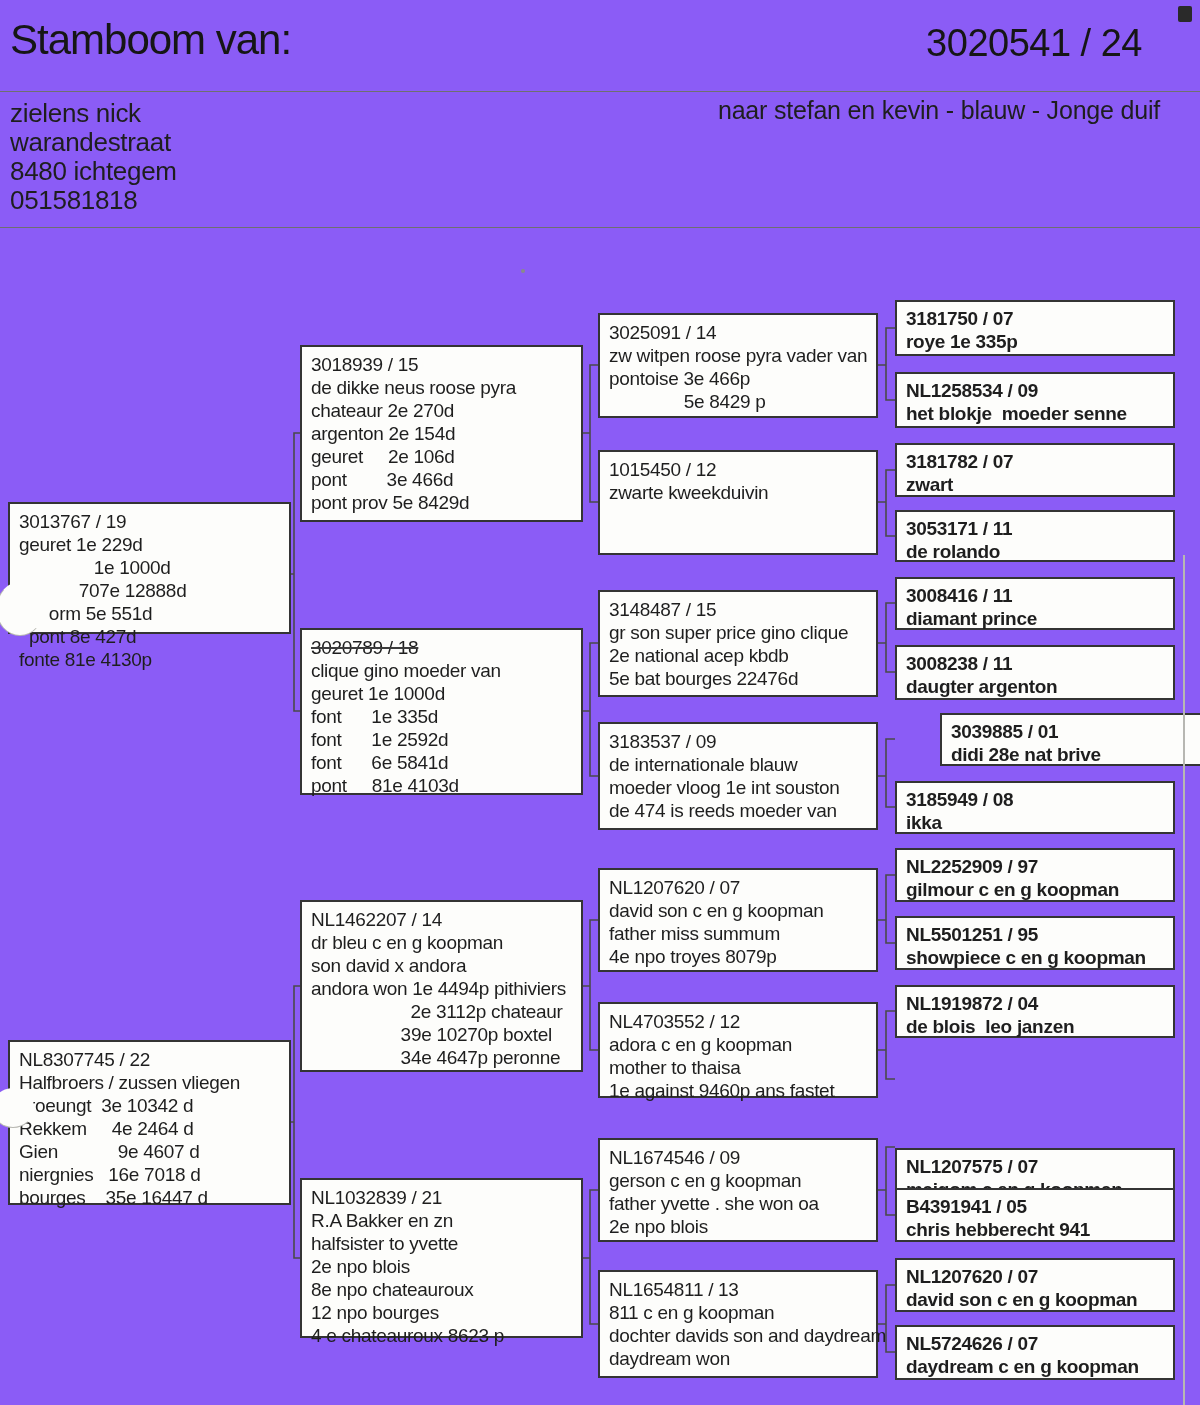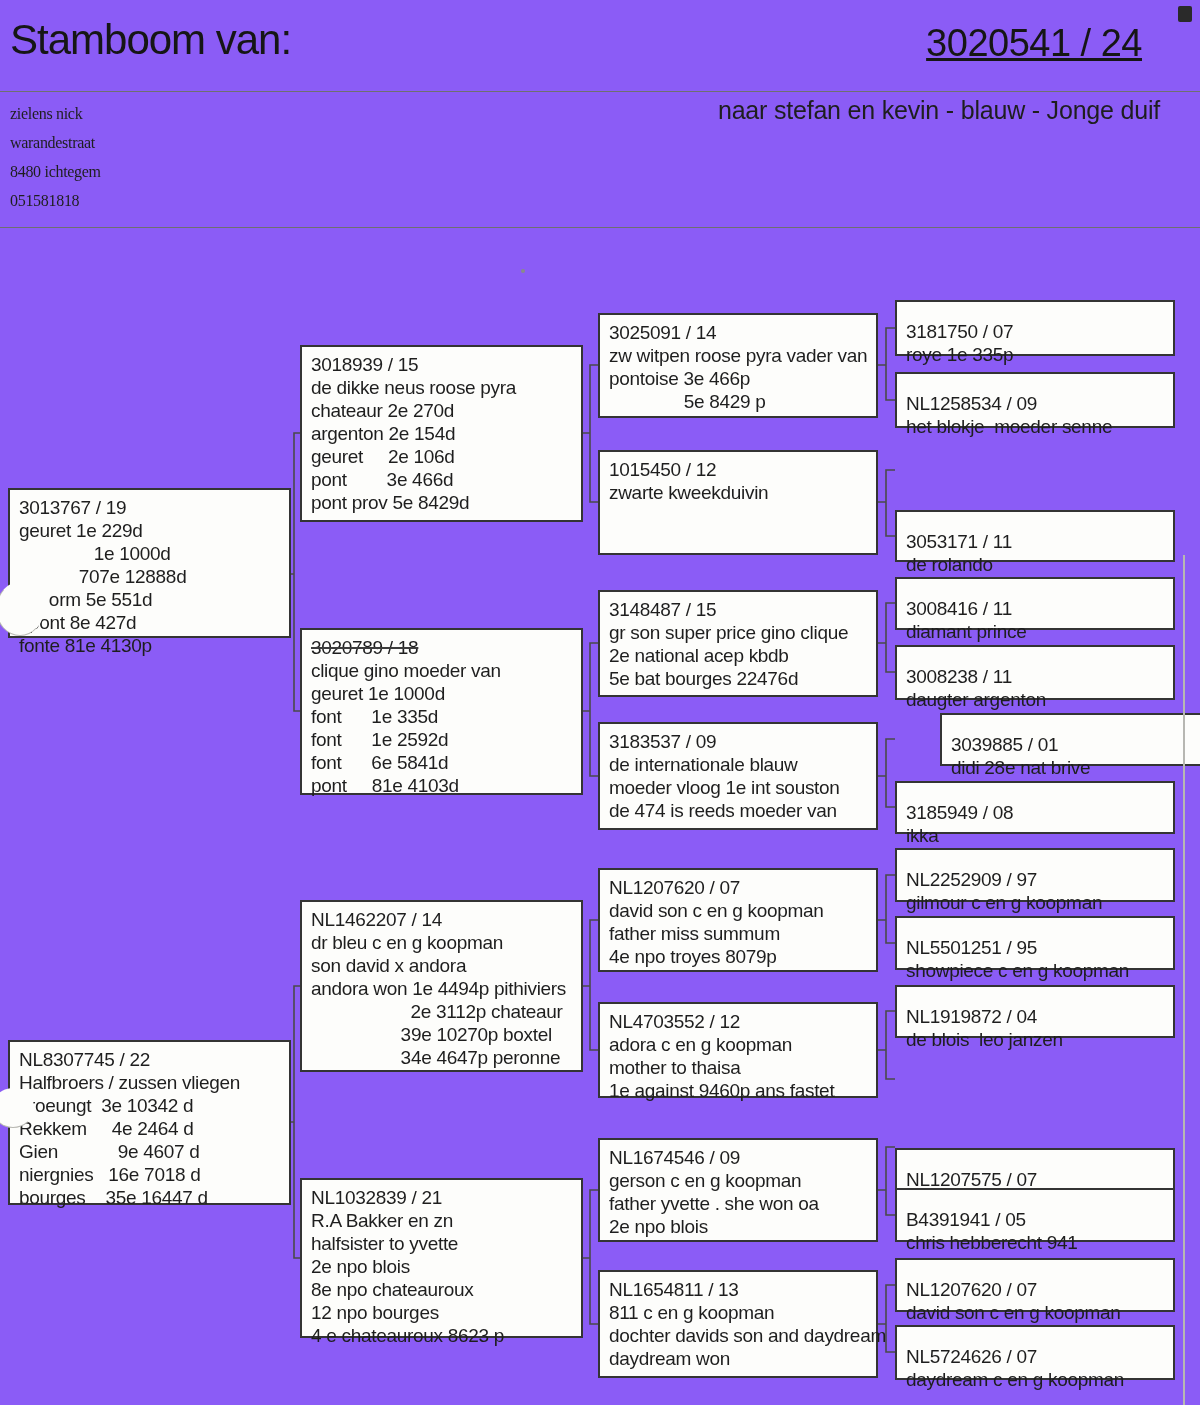--- a/index.html
+++ b/index.html
@@ -8,36 +8,36 @@
     background:#8b5cf6;color:#1e1e1e;
     font-family:"Liberation Sans","DejaVu Sans",sans-serif;
     overflow:hidden;
   }
   .title{
     position:absolute;left:10px;top:16px;
     font-size:42px;letter-spacing:-1px;color:#161616;
   }
   .pedigree-no{
     position:absolute;right:58px;top:22px;
-    font-size:38px;letter-spacing:-0.5px;color:#161616;text-decoration:underline;
+    font-size:38px;letter-spacing:-0.5px;color:#161616;
   }
   .hr{position:absolute;left:0;width:1200px;height:0;border-top:1.5px solid #6f6f6f;}
   .hr1{top:91px;}
   .hr2{top:227px;}
-  .owner{position:absolute;left:10px;top:99px;font-size:16px;line-height:29px;letter-spacing:-0.3px;font-family:Liberation Serif, serif;}
+  .owner{position:absolute;left:10px;top:99px;font-size:26px;line-height:29px;letter-spacing:-0.3px;}
   .subtitle{position:absolute;right:40px;top:96px;font-size:25px;letter-spacing:-0.2px;}
   .connectors{position:absolute;left:0;top:0;}
   .box{
     position:absolute;background:#fdfdfb;border:2px solid #343434;
     box-sizing:border-box;padding:6px 4px 4px 9px;
     font-size:19px;line-height:23px;letter-spacing:-0.3px;
   }
   .box .ring{white-space:pre;}
   .box .details{white-space:pre;}
-  .g4{padding-top:18px;}
+  .g4{padding-top:5px;font-weight:bold;}
   .struck{text-decoration:line-through;text-decoration-thickness:1.5px;text-decoration-color:#3c3c3c;}
   .blob{
     position:absolute;background:#fdfdfb;border-radius:50%;
     border:1.5px solid #b9b9b3;border-top-color:transparent;border-right-color:transparent;
   }
   .blob1{left:-4px;top:582px;width:46px;height:52px;}
   .blob2{left:-8px;top:1088px;width:40px;height:38px;}
   .edge-mark{position:absolute;right:8px;top:6px;width:14px;height:16px;background:#2a2a2a;border-radius:2px;}
   .edge-line{position:absolute;right:15px;top:555px;width:2px;height:850px;background:#b7b7b2;}
   .speck{position:absolute;left:521px;top:269px;width:4px;height:4px;background:#8a8a8a;border-radius:50%;}
@@ -71,21 +71,21 @@
       M895 328 H886 V400 H895 M878 365 H886
       M895 470 H886 V536 H895 M878 502 H886
       M895 603 H886 V672 H895 M878 643 H886
       M895 739 H886 V807 H895 M878 776 H886
       M895 875 H886 V943 H895 M878 920 H886
       M895 1011 H886 V1079 H895 M878 1050 H886
       M895 1147 H886 V1215 H895 M878 1190 H886
       M895 1285 H886 V1352 H895 M878 1324 H886"></path>
   </svg>
 
-  <div class="box g1" style="left:8px;top:488px;width:283px;height:150px">
+  <div class="box g1" style="left:8px;top:502px;width:283px;height:132px">
     <div class="ring">3013767 / 19</div>
     <div class="details">geuret 1e 229d
                1e 1000d
             707e 12888d
       orm 5e 551d
   pont 8e 427d
 fonte 81e 4130p</div>
   </div>
   <div class="box g1" style="left:8px;top:1040px;width:283px;height:165px">
     <div class="ring">NL8307745 / 22</div>
@@ -182,20 +182,24 @@
   </div>
 
   <div class="box g4" style="left:895px;top:300px;width:280px;height:56px">
     <div class="ring">3181750 / 07</div>
     <div class="details">roye 1e 335p</div>
   </div>
   <div class="box g4" style="left:895px;top:372px;width:280px;height:56px">
     <div class="ring">NL1258534 / 09</div>
     <div class="details">het blokje  moeder senne</div>
   </div>
+  <div class="box g4" style="left:895px;top:443px;width:280px;height:54px">
+    <div class="ring">3181782 / 07</div>
+    <div class="details">zwart</div>
+  </div>
   <div class="box g4" style="left:895px;top:510px;width:280px;height:52px">
     <div class="ring">3053171 / 11</div>
     <div class="details">de rolando</div>
   </div>
   <div class="box g4" style="left:895px;top:577px;width:280px;height:53px">
     <div class="ring">3008416 / 11</div>
     <div class="details">diamant prince</div>
   </div>
   <div class="box g4" style="left:895px;top:645px;width:280px;height:55px">
     <div class="ring">3008238 / 11</div>

